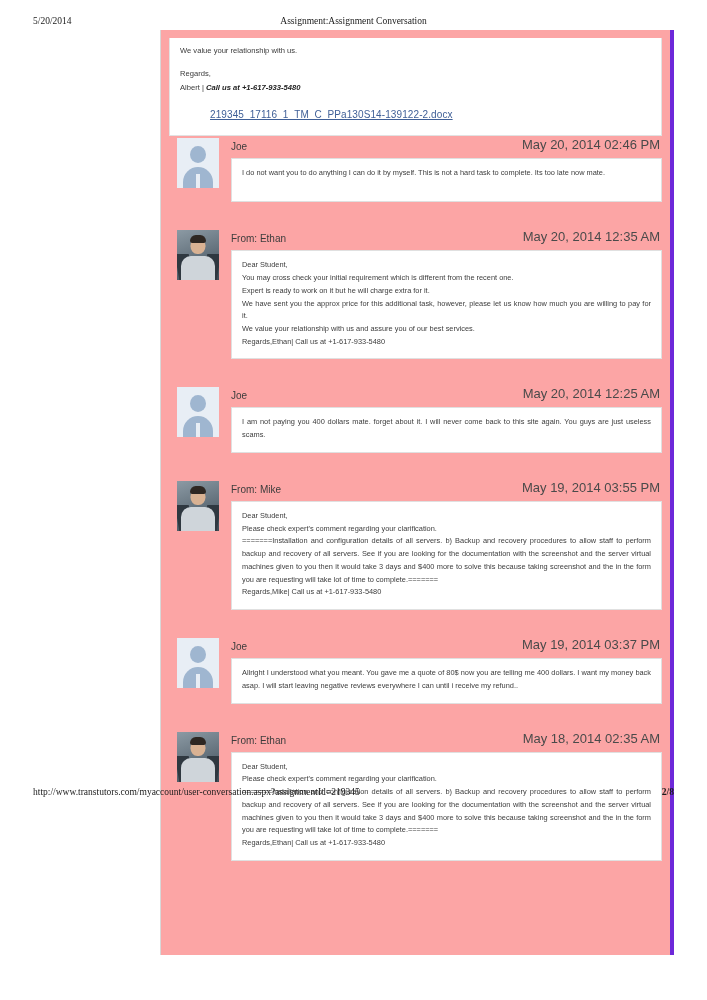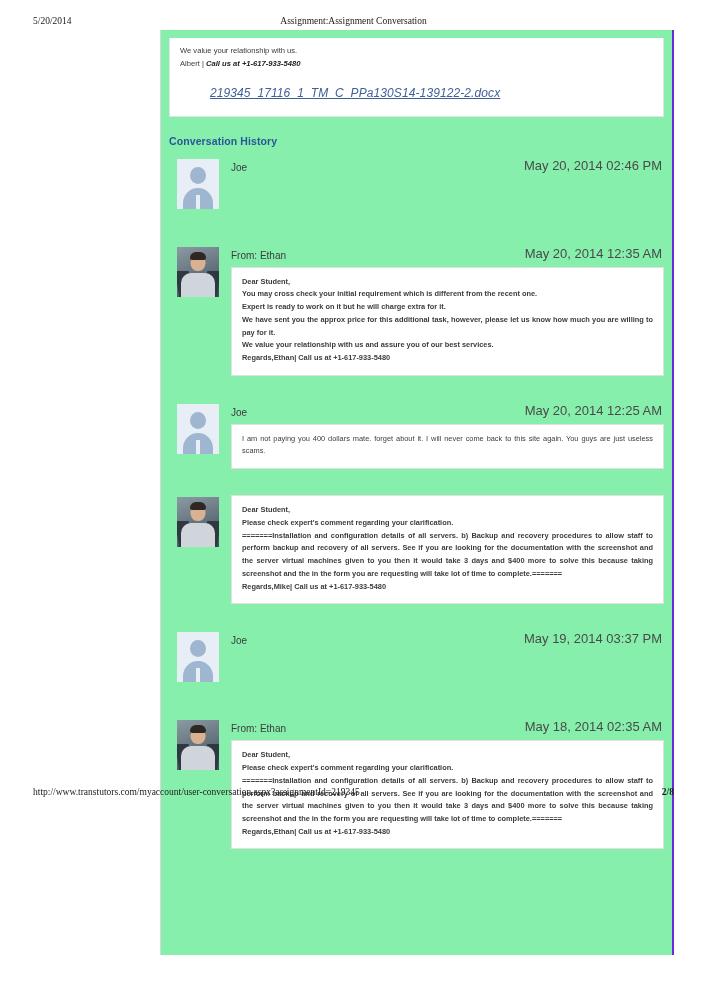--- a/index.html
+++ b/index.html
@@ -66,23 +66,23 @@
   }
 
   
   .content {
     position: absolute;
     left: 160px;
     top: 30px;
     width: 514px;
     height: 925px;
     border-left: 1px solid #d8d8d8;
-    border-right: 2px solid #6d28d9;
+    border-right: 4px solid #6d28d9;
     box-sizing: border-box;
-    background: #86efac;
+    background: #fca5a5;
     overflow: hidden;
   }
 
   
   .top-frag {
     margin: 8px 8px 0 8px;
     border: 1px solid #e2e2e2;
     border-top: none;
     padding: 6px 10px 12px 10px;
     font-size: 7.6px;
@@ -96,25 +96,24 @@
   .top-frag .bold-ital {
     font-weight: bold;
     font-style: italic;
     color: #222;
   }
   .attach-wrap {
     margin-top: 12px;
     padding-left: 30px;
   }
   .attach-link {
-    font-size: 12px;
+    font-size: 10px;
     color: #3f5f97;
     text-decoration: underline;
     letter-spacing: 0.1px;
-    font-style: italic;
   }
 
   
   .conv-heading {
     margin: 18px 0 10px 8px;
     font-size: 10.5px;
     font-weight: bold;
     color: #2a5699;
     letter-spacing: 0.1px;
   }
@@ -257,64 +256,64 @@
     border: 1px solid #e0e0e0;
     background: #fff;
     padding: 8px 10px 10px 10px;
     font-size: 7.4px;
     line-height: 1.72;
     color: #3c3c3c;
     text-align: justify;
   }
   .msg-body.tall {
     min-height: 66px;
-    font-weight: bold;
   }
   .msg-body.short {
     min-height: 24px;
   }
 </style>
 </head>
 <body>
 
 <div class="page">
 
   <div class="print-header">
     <span class="ph-date">5/20/2014</span>
     <span class="ph-title">Assignment:Assignment Conversation</span>
   </div>
 
   <div class="content">
 
     <div class="top-frag">
       <div>We value your relationship with us.</div>
+      <div class="sign-line">Regards,</div>
       <div>
         <span>Albert |</span>
         <span class="bold-ital">Call us at +1-617-933-5480</span>
       </div>
       <div class="attach-wrap">
         <a class="attach-link" href="#">219345_17116_1_TM_C_PPa130S14-139122-2.docx</a>
       </div>
     </div>
 
-    <div class="conv-heading">Conversation History</div>
 
     <div class="msg">
       <div class="msg-avatar">
         <div class="avatar-user">
           <div class="head"></div>
             <div class="body"></div>
             <div class="tie"></div>
         </div>
       </div>
       <div class="msg-main">
         <div class="msg-head">
           <span class="msg-sender">Joe</span>
           <span class="msg-date">May 20, 2014 02:46 PM</span>
         </div>
+        <div class="msg-body short">I do not want you to do anything I can do it by myself. This is not a hard task to complete. Its too late now mate.</div>
       </div>
     </div>
 
     <div class="msg">
       <div class="msg-avatar">
         <div class="avatar-photo">
           <div class="bg"></div>
             <div class="jacket-l"></div>
             <div class="jacket-r"></div>
           <div class="shirt"></div>
@@ -358,40 +357,45 @@
         <div class="avatar-photo">
           <div class="bg"></div>
             <div class="jacket-l"></div>
             <div class="jacket-r"></div>
           <div class="shirt"></div>
             <div class="face"></div>
             <div class="hair"></div>
         </div>
       </div>
       <div class="msg-main">
+        <div class="msg-head">
+          <span class="msg-sender expert">From: Mike</span>
+          <span class="msg-date">May 19, 2014 03:55 PM</span>
+        </div>
         <div class="msg-body tall" style="white-space:pre-line;">Dear Student,
 Please check expert's comment regarding your clarification.
 =======Installation and configuration details of all servers. b) Backup and recovery procedures to allow staff to perform backup and recovery of all servers. See if you are looking for the documentation with the screenshot and the server virtual machines given to you then it would take 3 days and $400 more to solve this because taking screenshot and the in the form you are requesting will take lot of time to complete.=======
 Regards,Mike| Call us at +1-617-933-5480</div>
       </div>
     </div>
 
     <div class="msg">
       <div class="msg-avatar">
         <div class="avatar-user">
           <div class="head"></div>
             <div class="body"></div>
             <div class="tie"></div>
         </div>
       </div>
       <div class="msg-main">
         <div class="msg-head">
           <span class="msg-sender">Joe</span>
           <span class="msg-date">May 19, 2014 03:37 PM</span>
         </div>
+        <div class="msg-body short">Allright I understood what you meant. You gave me a quote of 80$ now you are telling me 400 dollars. I want my money back asap. I will start leaving negative reviews everywhere I can until i receive my refund..</div>
       </div>
     </div>
 
     <div class="msg">
       <div class="msg-avatar">
         <div class="avatar-photo">
           <div class="bg"></div>
             <div class="jacket-l"></div>
             <div class="jacket-r"></div>
           <div class="shirt"></div>

